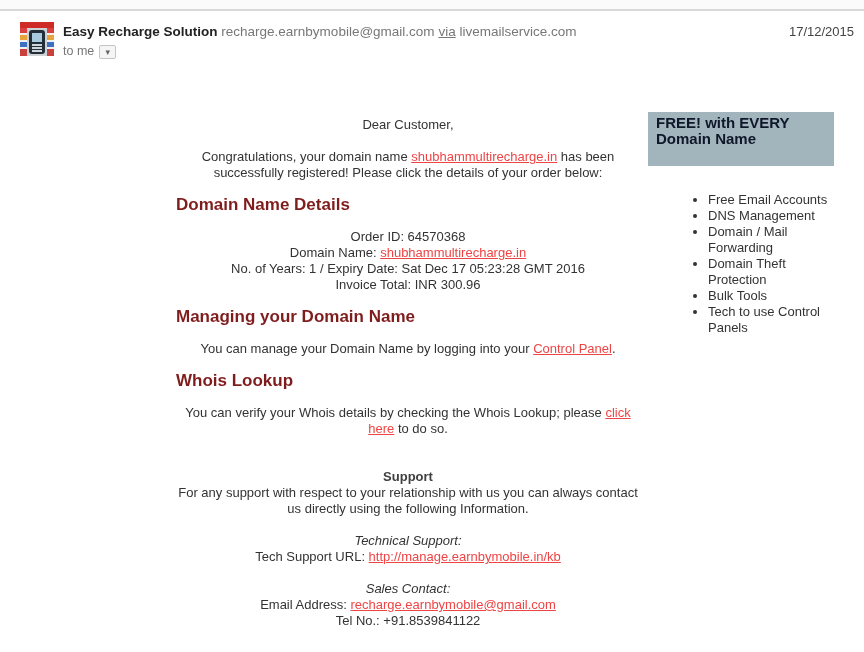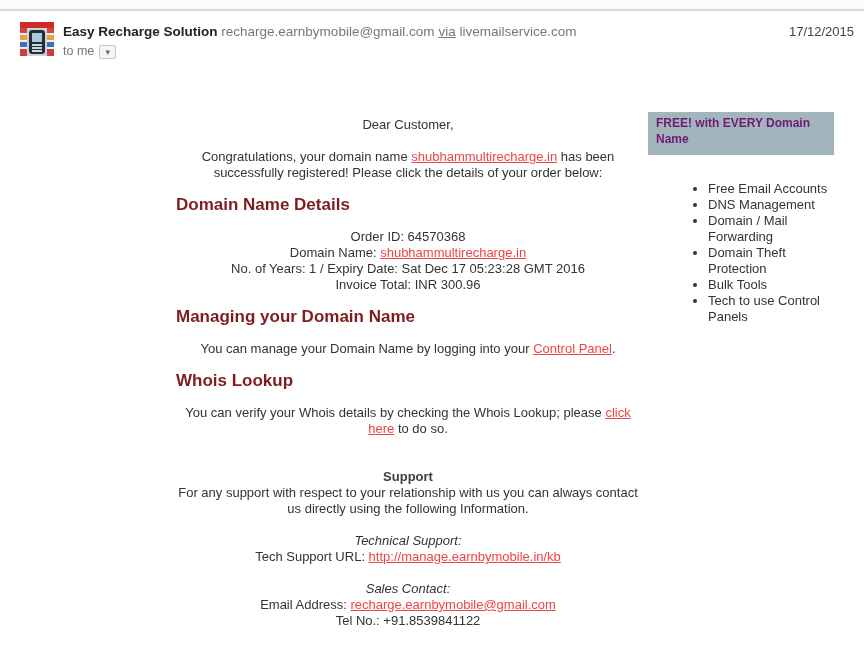--- a/index.html
+++ b/index.html
@@ -67,23 +67,23 @@
     margin: 0 0 14px 0;
   }
   h3.mb15 { margin-bottom: 15px; }
   .bold-label { font-weight: bold; color: #404040; }
   .italic-label { font-style: italic; }
   a.lnk { color: #ef4444; text-decoration: underline; cursor: pointer; }
 
   
   .sidebar { position: absolute; left: 648px; top: 112px; width: 186px; }
   .promo-box {
-    box-sizing: border-box; width: 186px; height: 43px;
-    padding: 3px 8px; color: #701a75; font-weight: bold;
-    font-size: 12px; line-height: 16px;
+    box-sizing: border-box; width: 186px; height: 54px;
+    padding: 3px 8px; color: #0f172a; font-weight: bold;
+    font-size: 15px; line-height: 16px;
     background: #a2b5bd;
   }
   ul.features {
     margin: 26px 0 0 0; padding: 0 0 0 60px;
     font-size: 13px; line-height: 16px; color: #333333; list-style: disc;
   }
   ul.features li { margin: 0; padding: 0; }
 </style>
 </head>
 <body>

